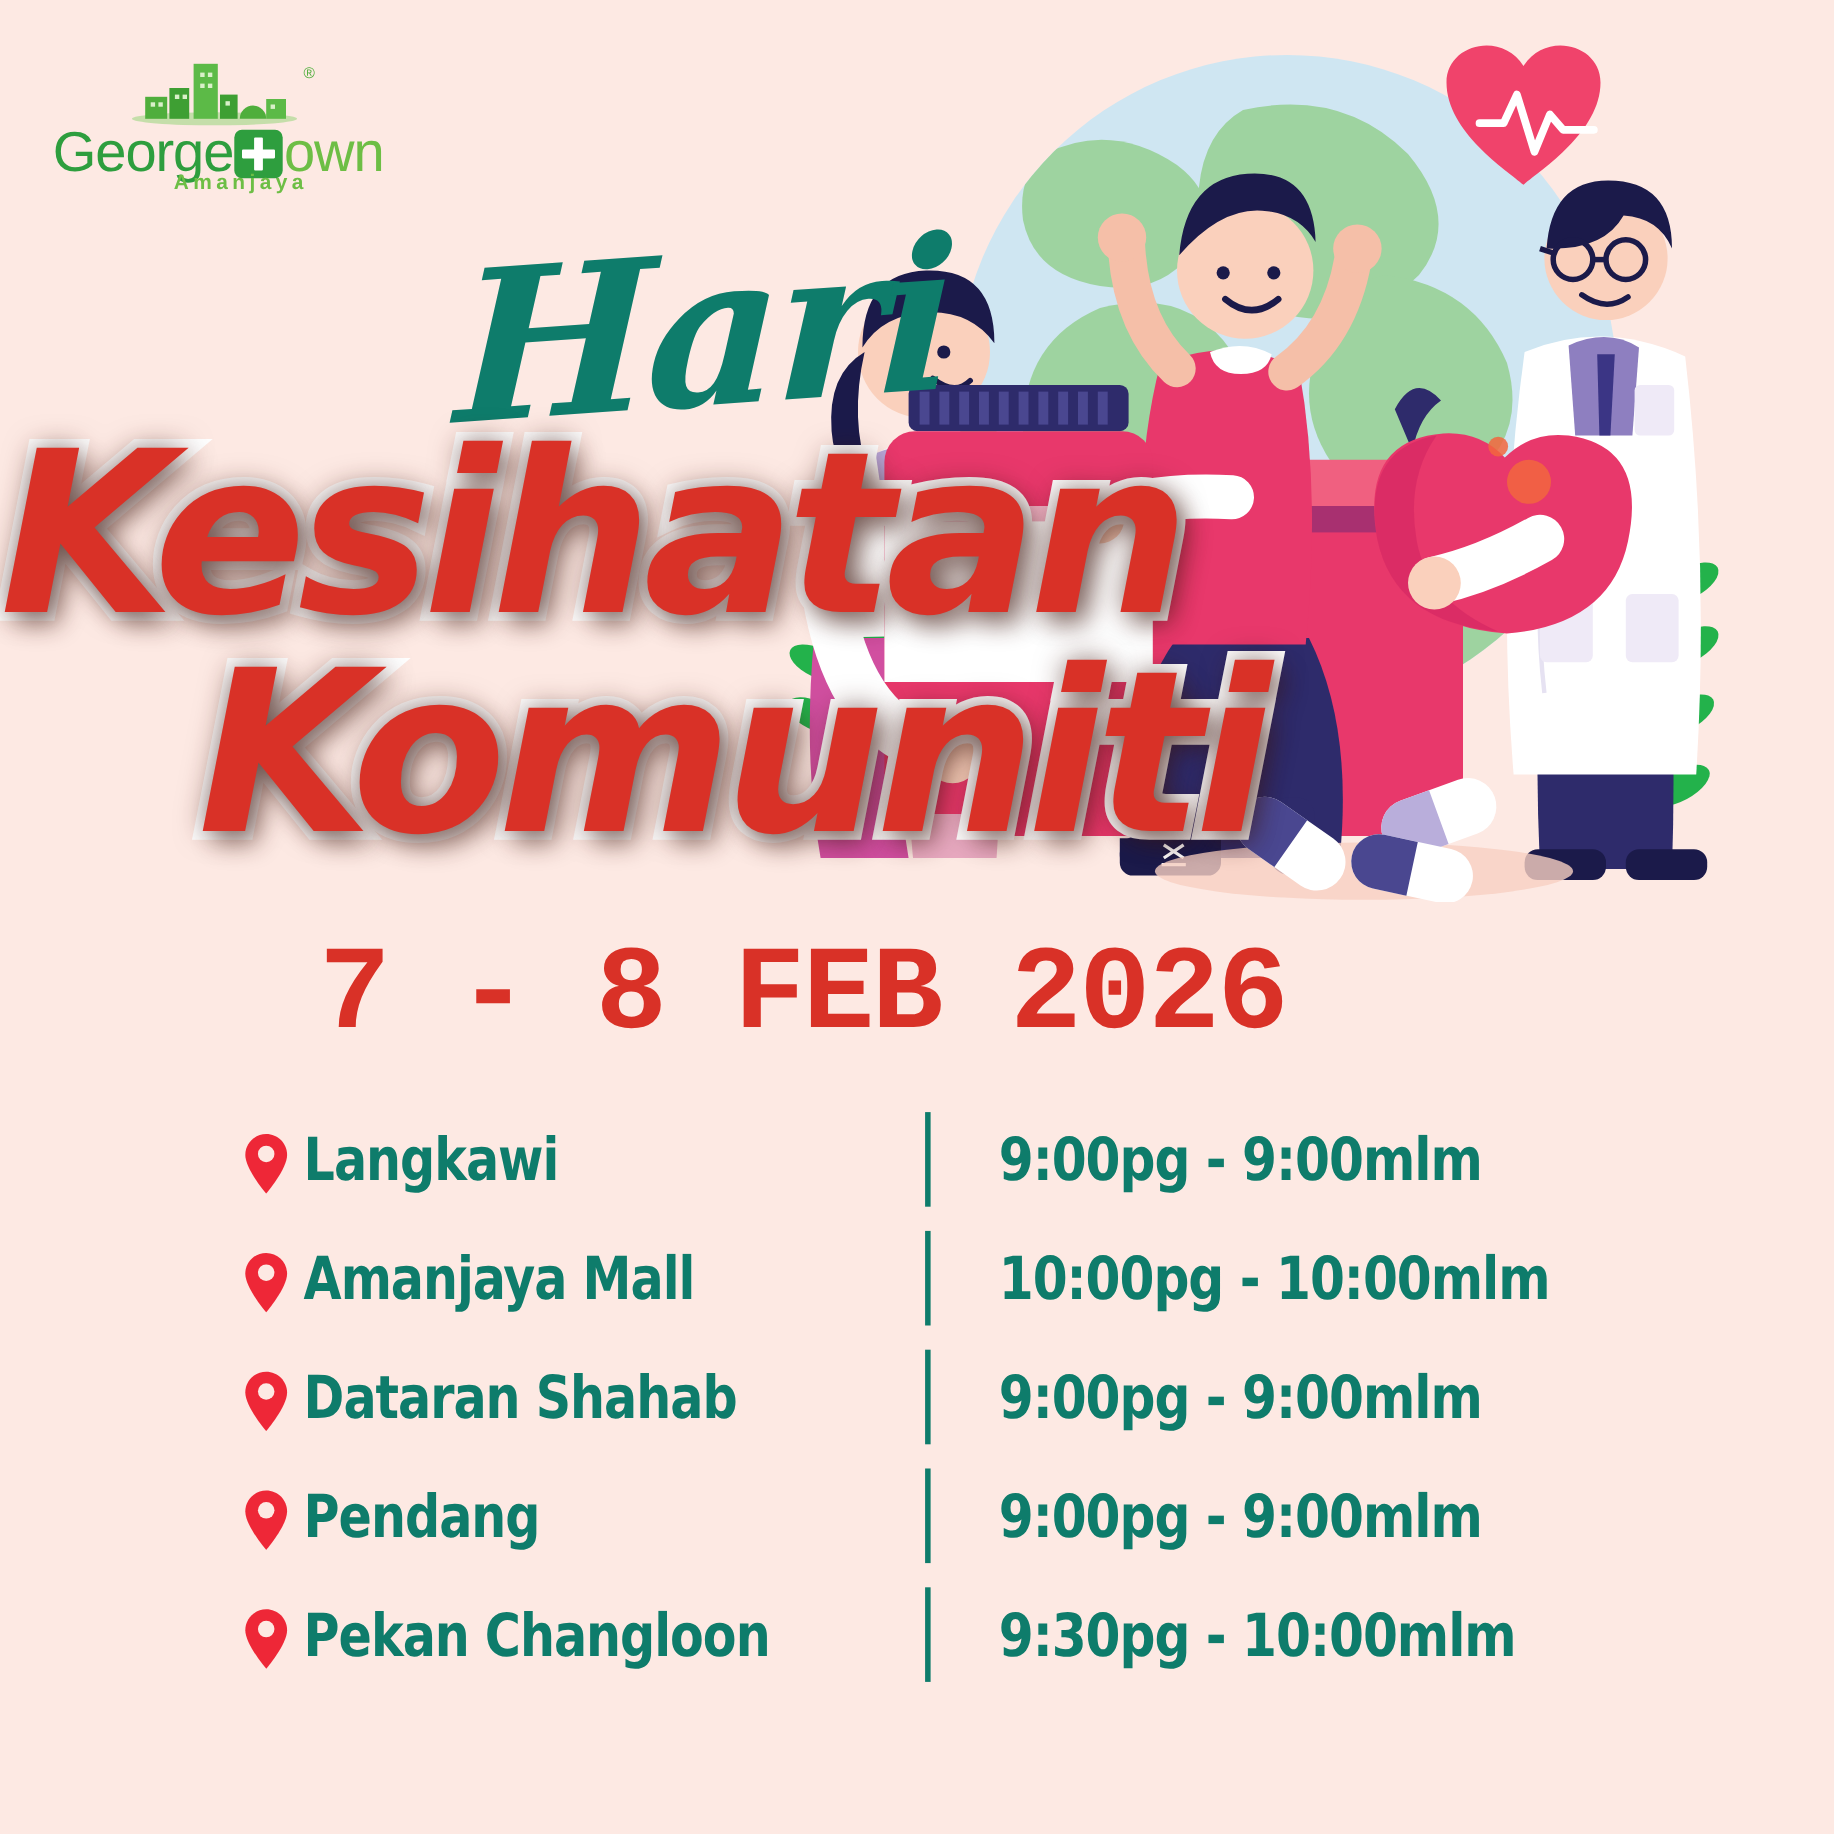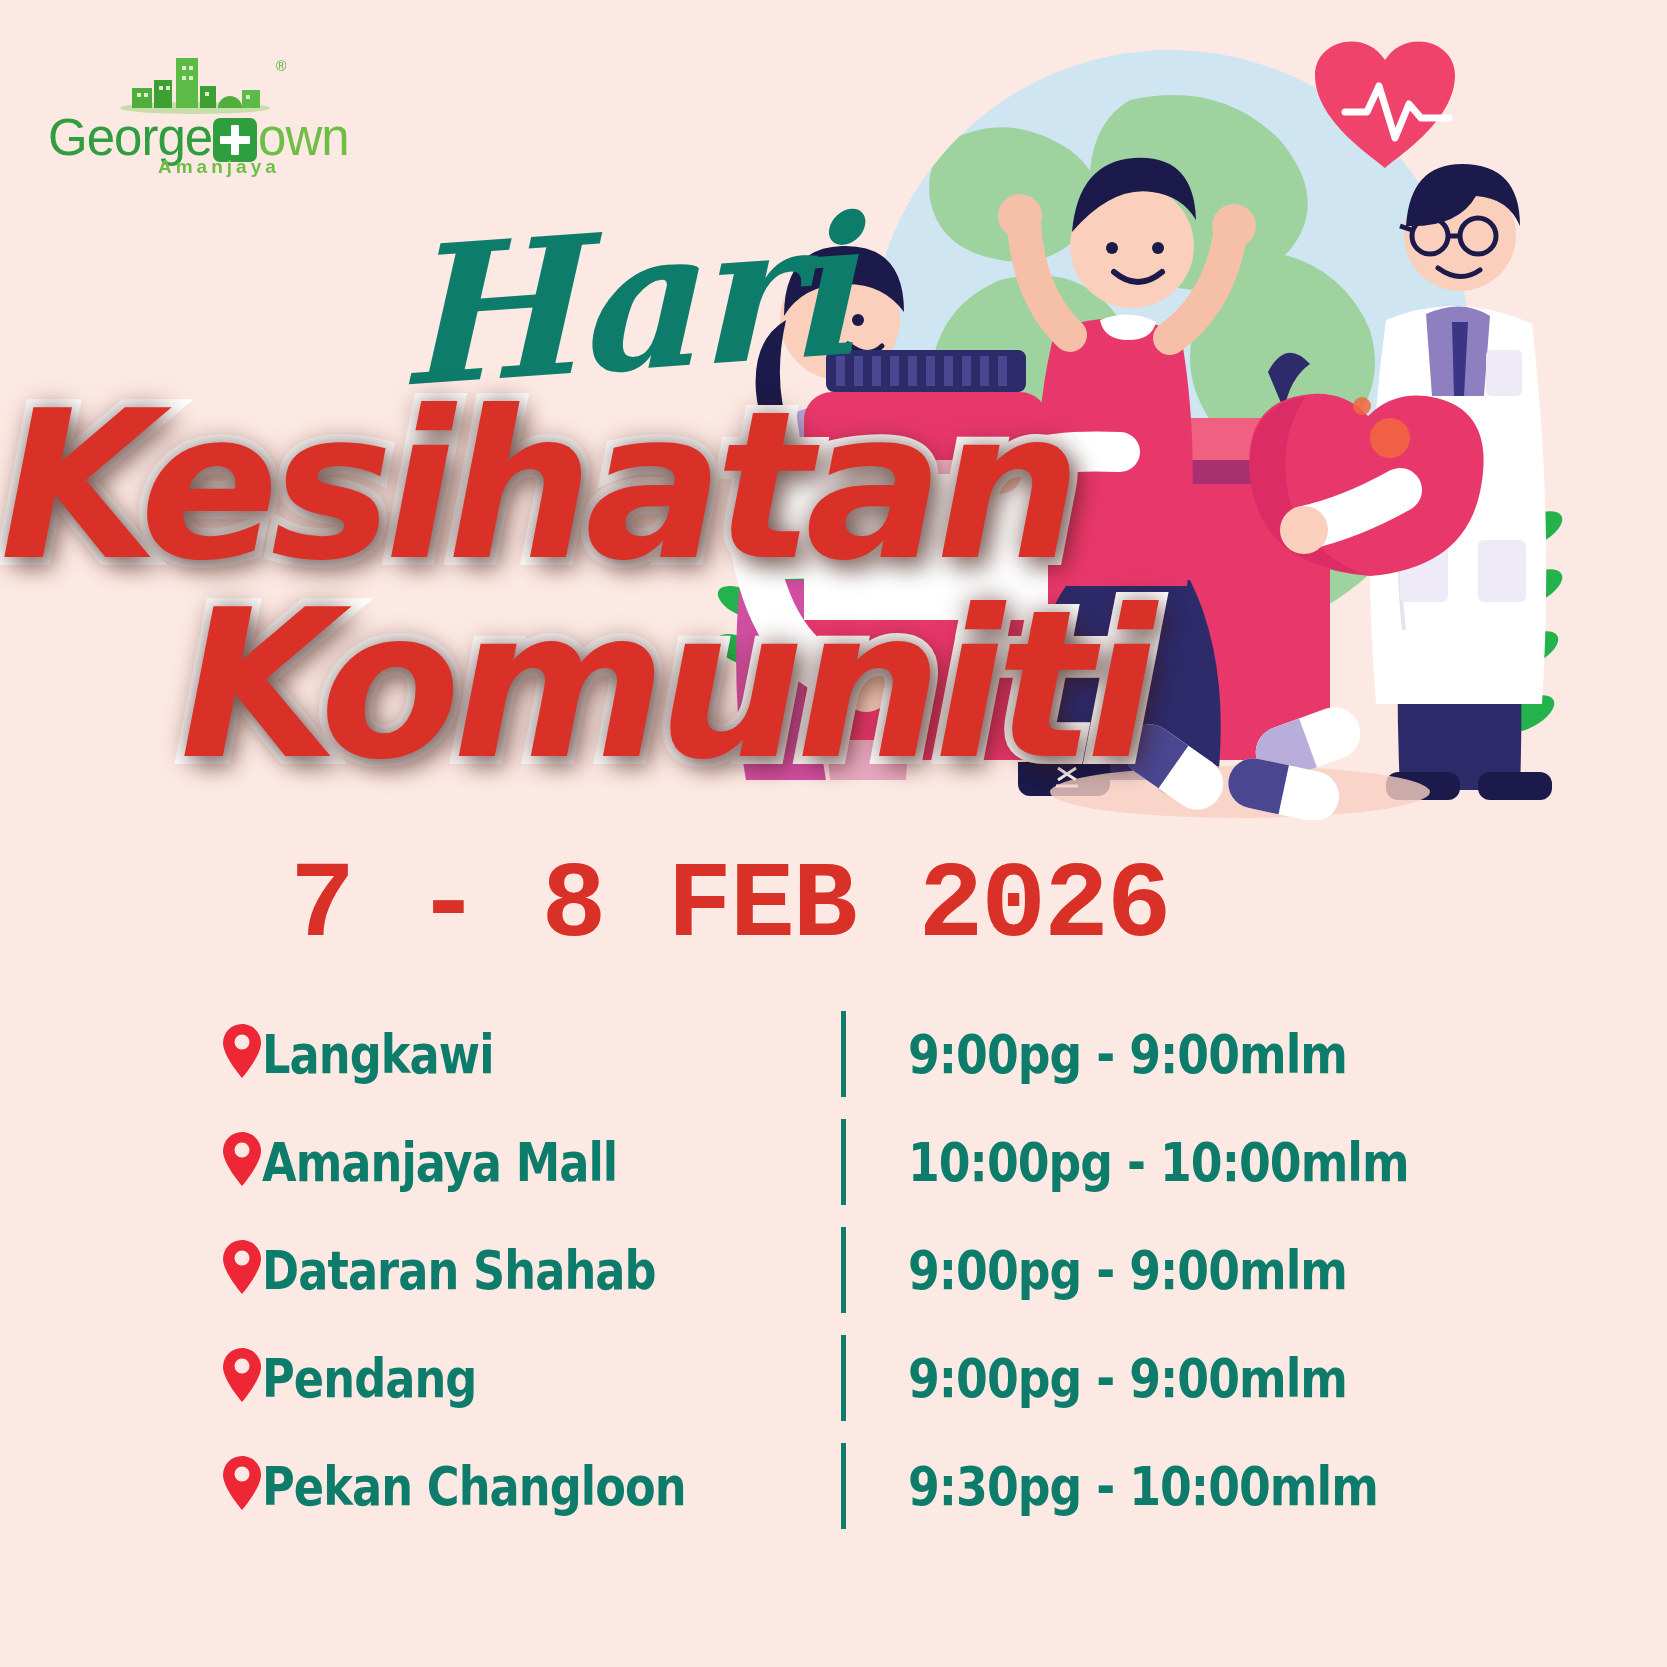--- a/index.html
+++ b/index.html
@@ -79,21 +79,21 @@
   
   .list{ position:absolute; left:0; top:1000px; width:1667px; z-index:7; }
   .row{
     position:relative;
     display:grid;
     grid-template-columns:620px 1px 1px auto;
     align-items:center;
     height:108px;
     padding-left:222px;
   }
-  .loc{ display:flex; align-items:flex-start; }
+  .loc{ display:flex; align-items:flex-end; gap:14px; }
   .pin{ width:40px; height:56px; flex:0 0 40px; }
   .loc-text{
     font-family:"DejaVu Sans Condensed","DejaVu Sans", sans-serif;
     font-weight:bold; font-size:54px; color:#0E7C6B;
     letter-spacing:-1px; white-space:nowrap;
     transform:scaleX(0.92); transform-origin:left center;
   }
   .divider{ width:5px; height:86px; background:#0E7C6B; justify-self:center; }
   .spacer{ width:1px; }
   .time{

